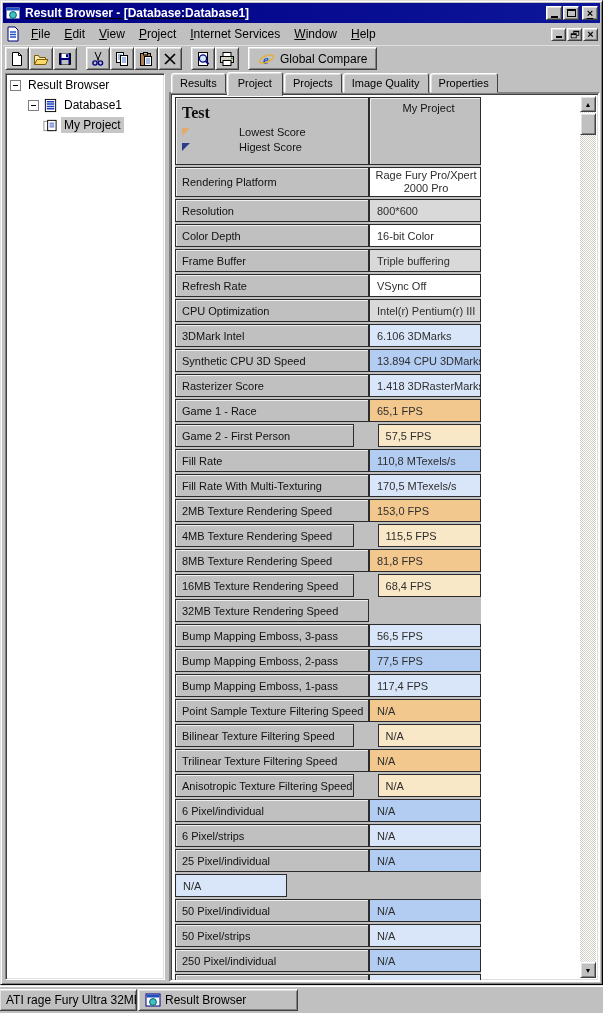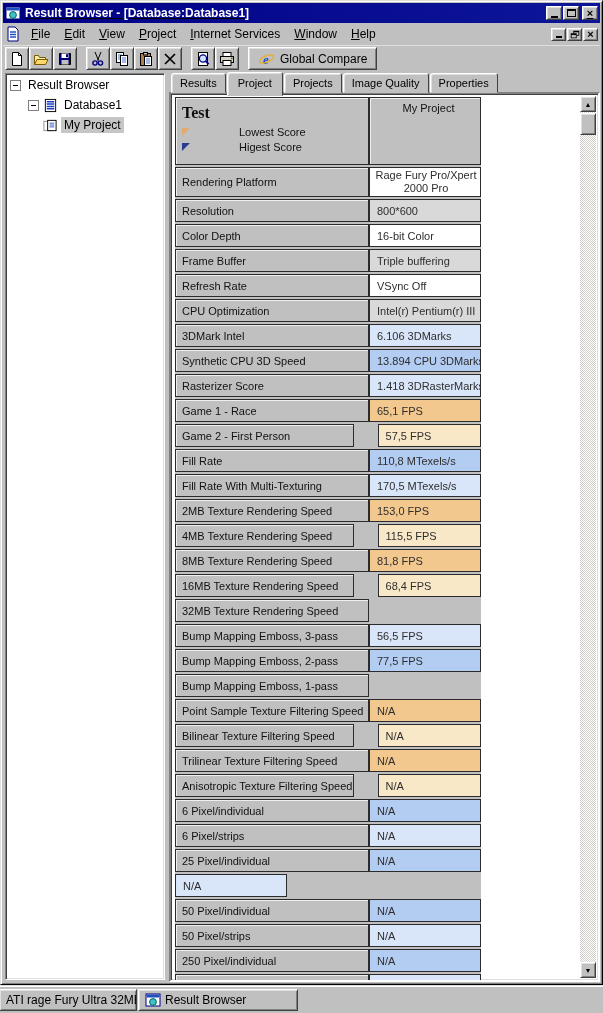--- a/index.html
+++ b/index.html
@@ -402,20 +402,21 @@
                 <div class="cell val">56,5 FPS</div>
               </div>
 
               <div class="row shade-blue-dark">
                 <div class="cell lab">Bump Mapping Emboss, 2-pass</div>
                 <div class="cell val">77,5 FPS</div>
               </div>
 
               <div class="row shade-blue-light">
                 <div class="cell lab">Bump Mapping Emboss, 1-pass</div>
+                <div class="cell val">117,4 FPS</div>
               </div>
 
               <div class="row shade-tan-dark">
                 <div class="cell lab">Point Sample Texture Filtering Speed</div>
                 <div class="cell val">N/A</div>
               </div>
 
               <div class="row shade-tan-light">
                 <div class="cell lab">Bilinear Texture Filtering Speed</div>
                 <div class="cell val">N/A</div>

